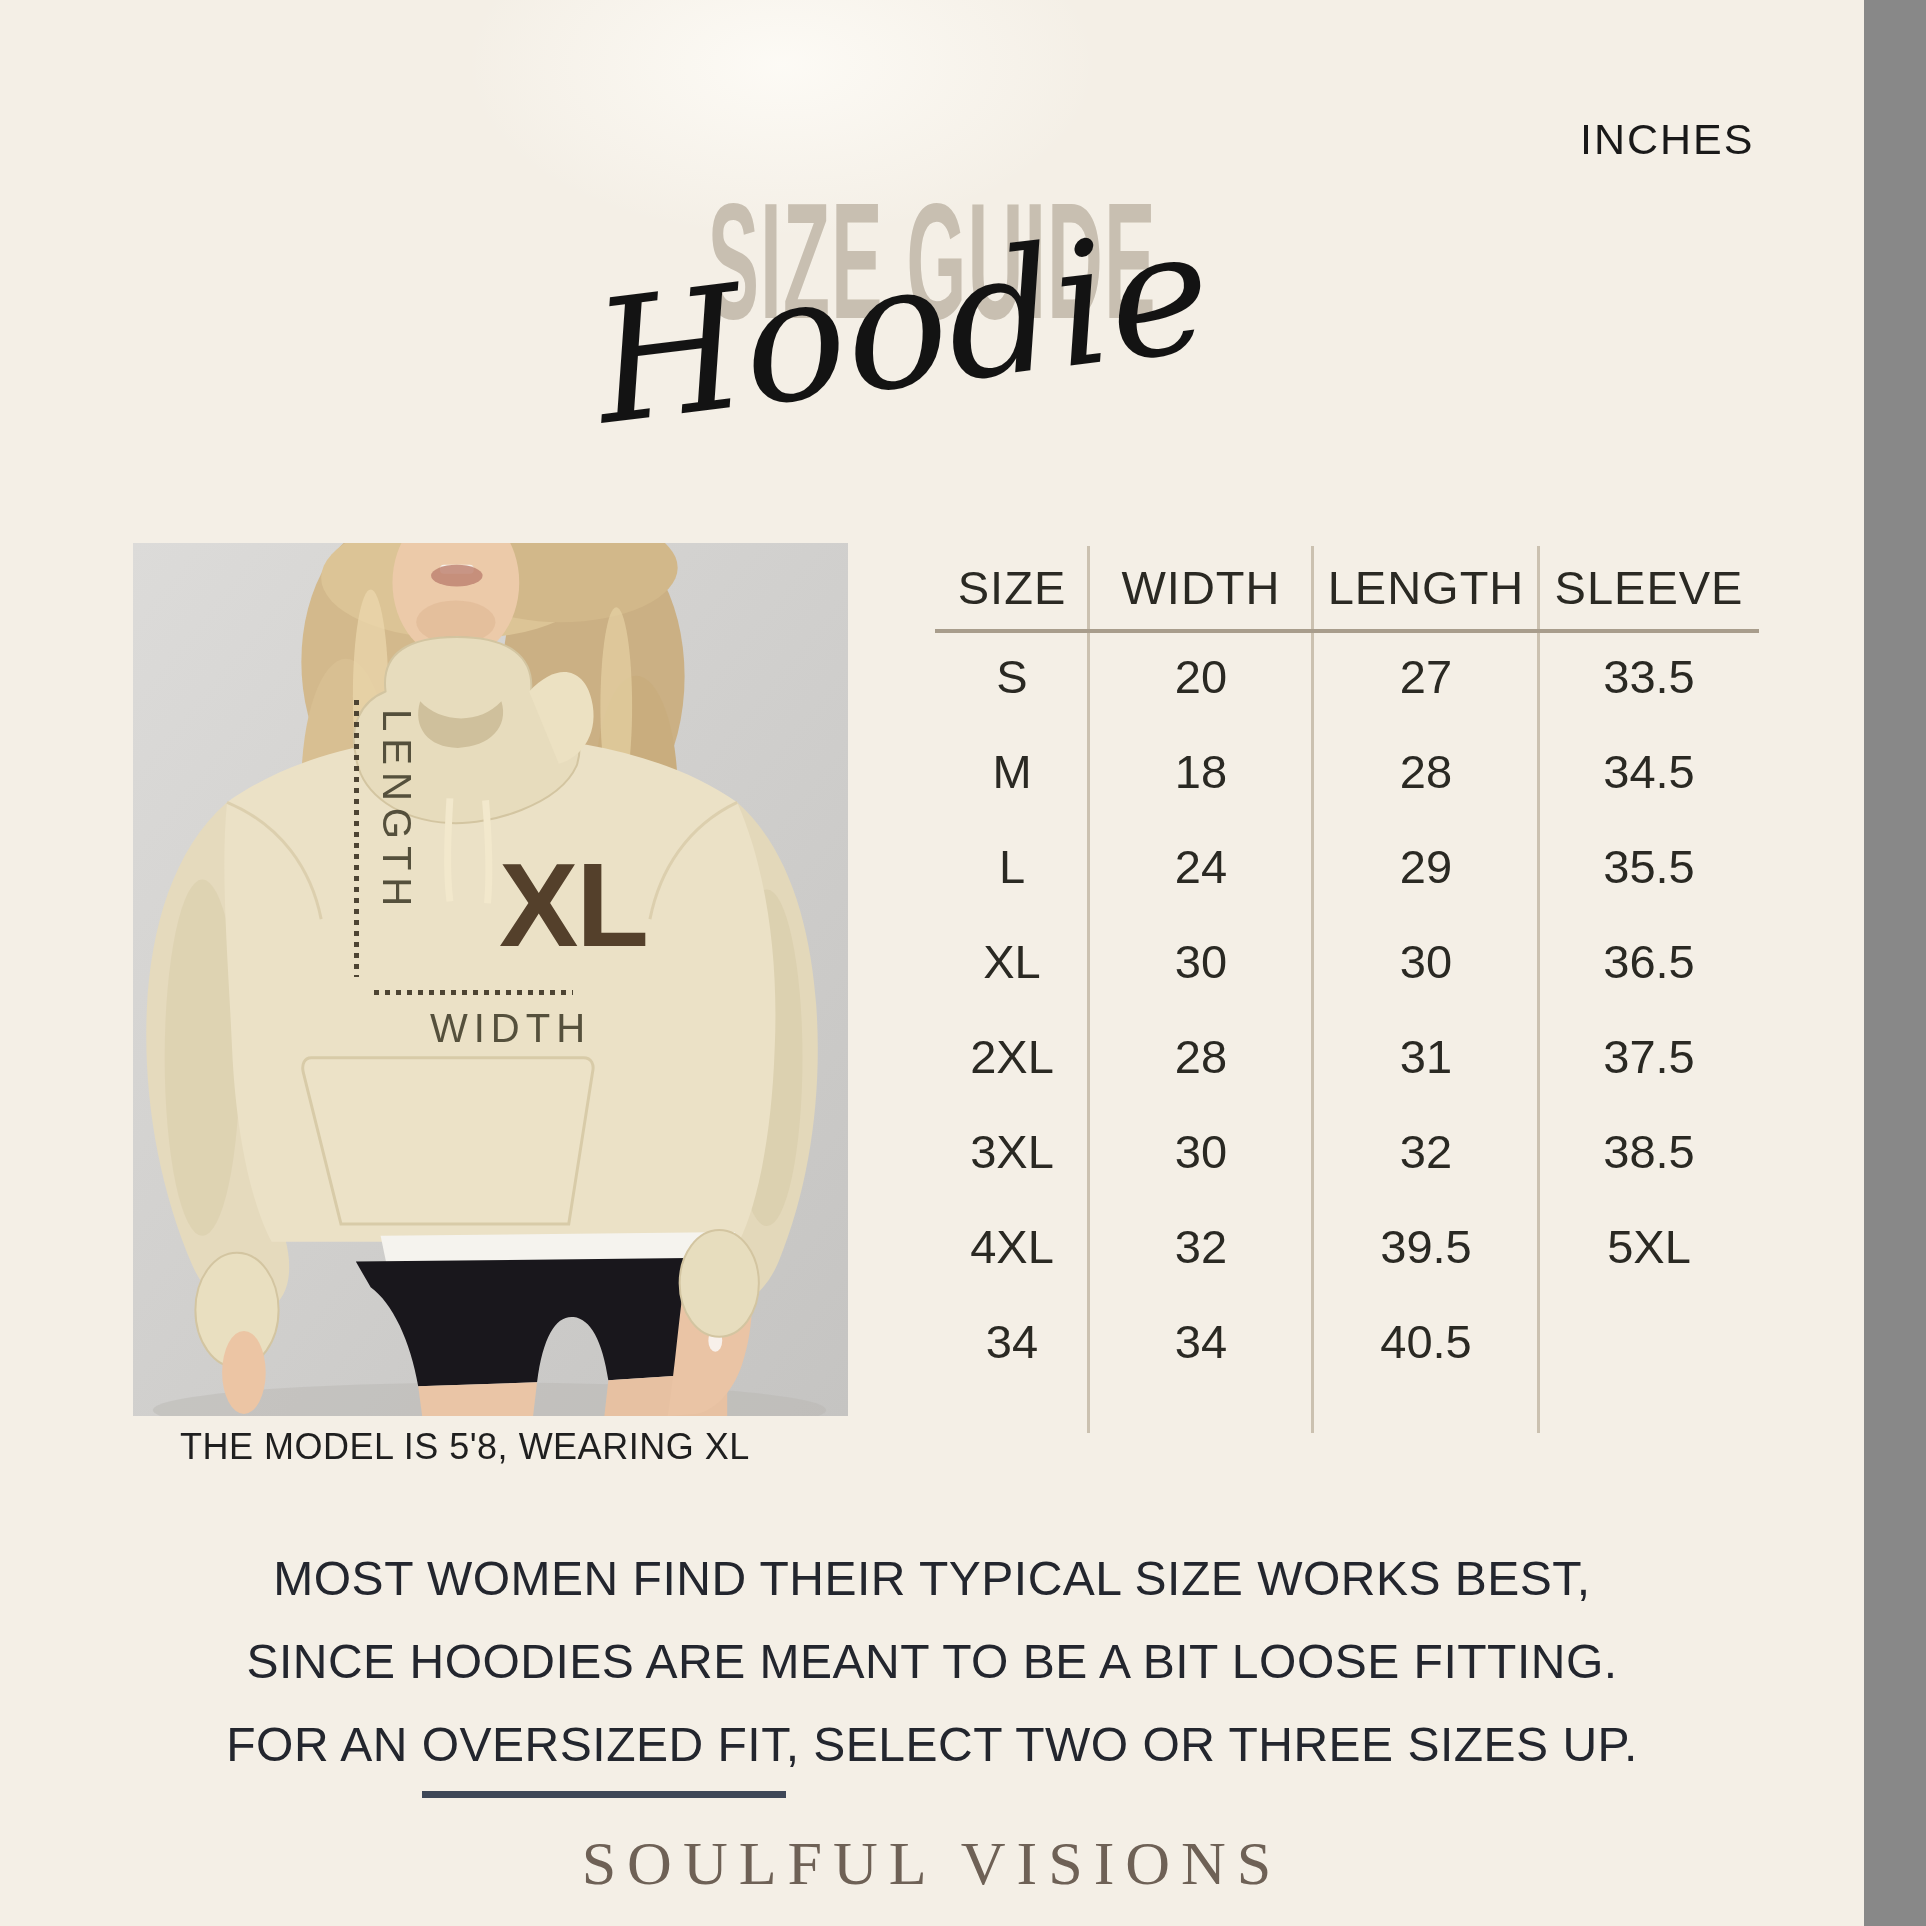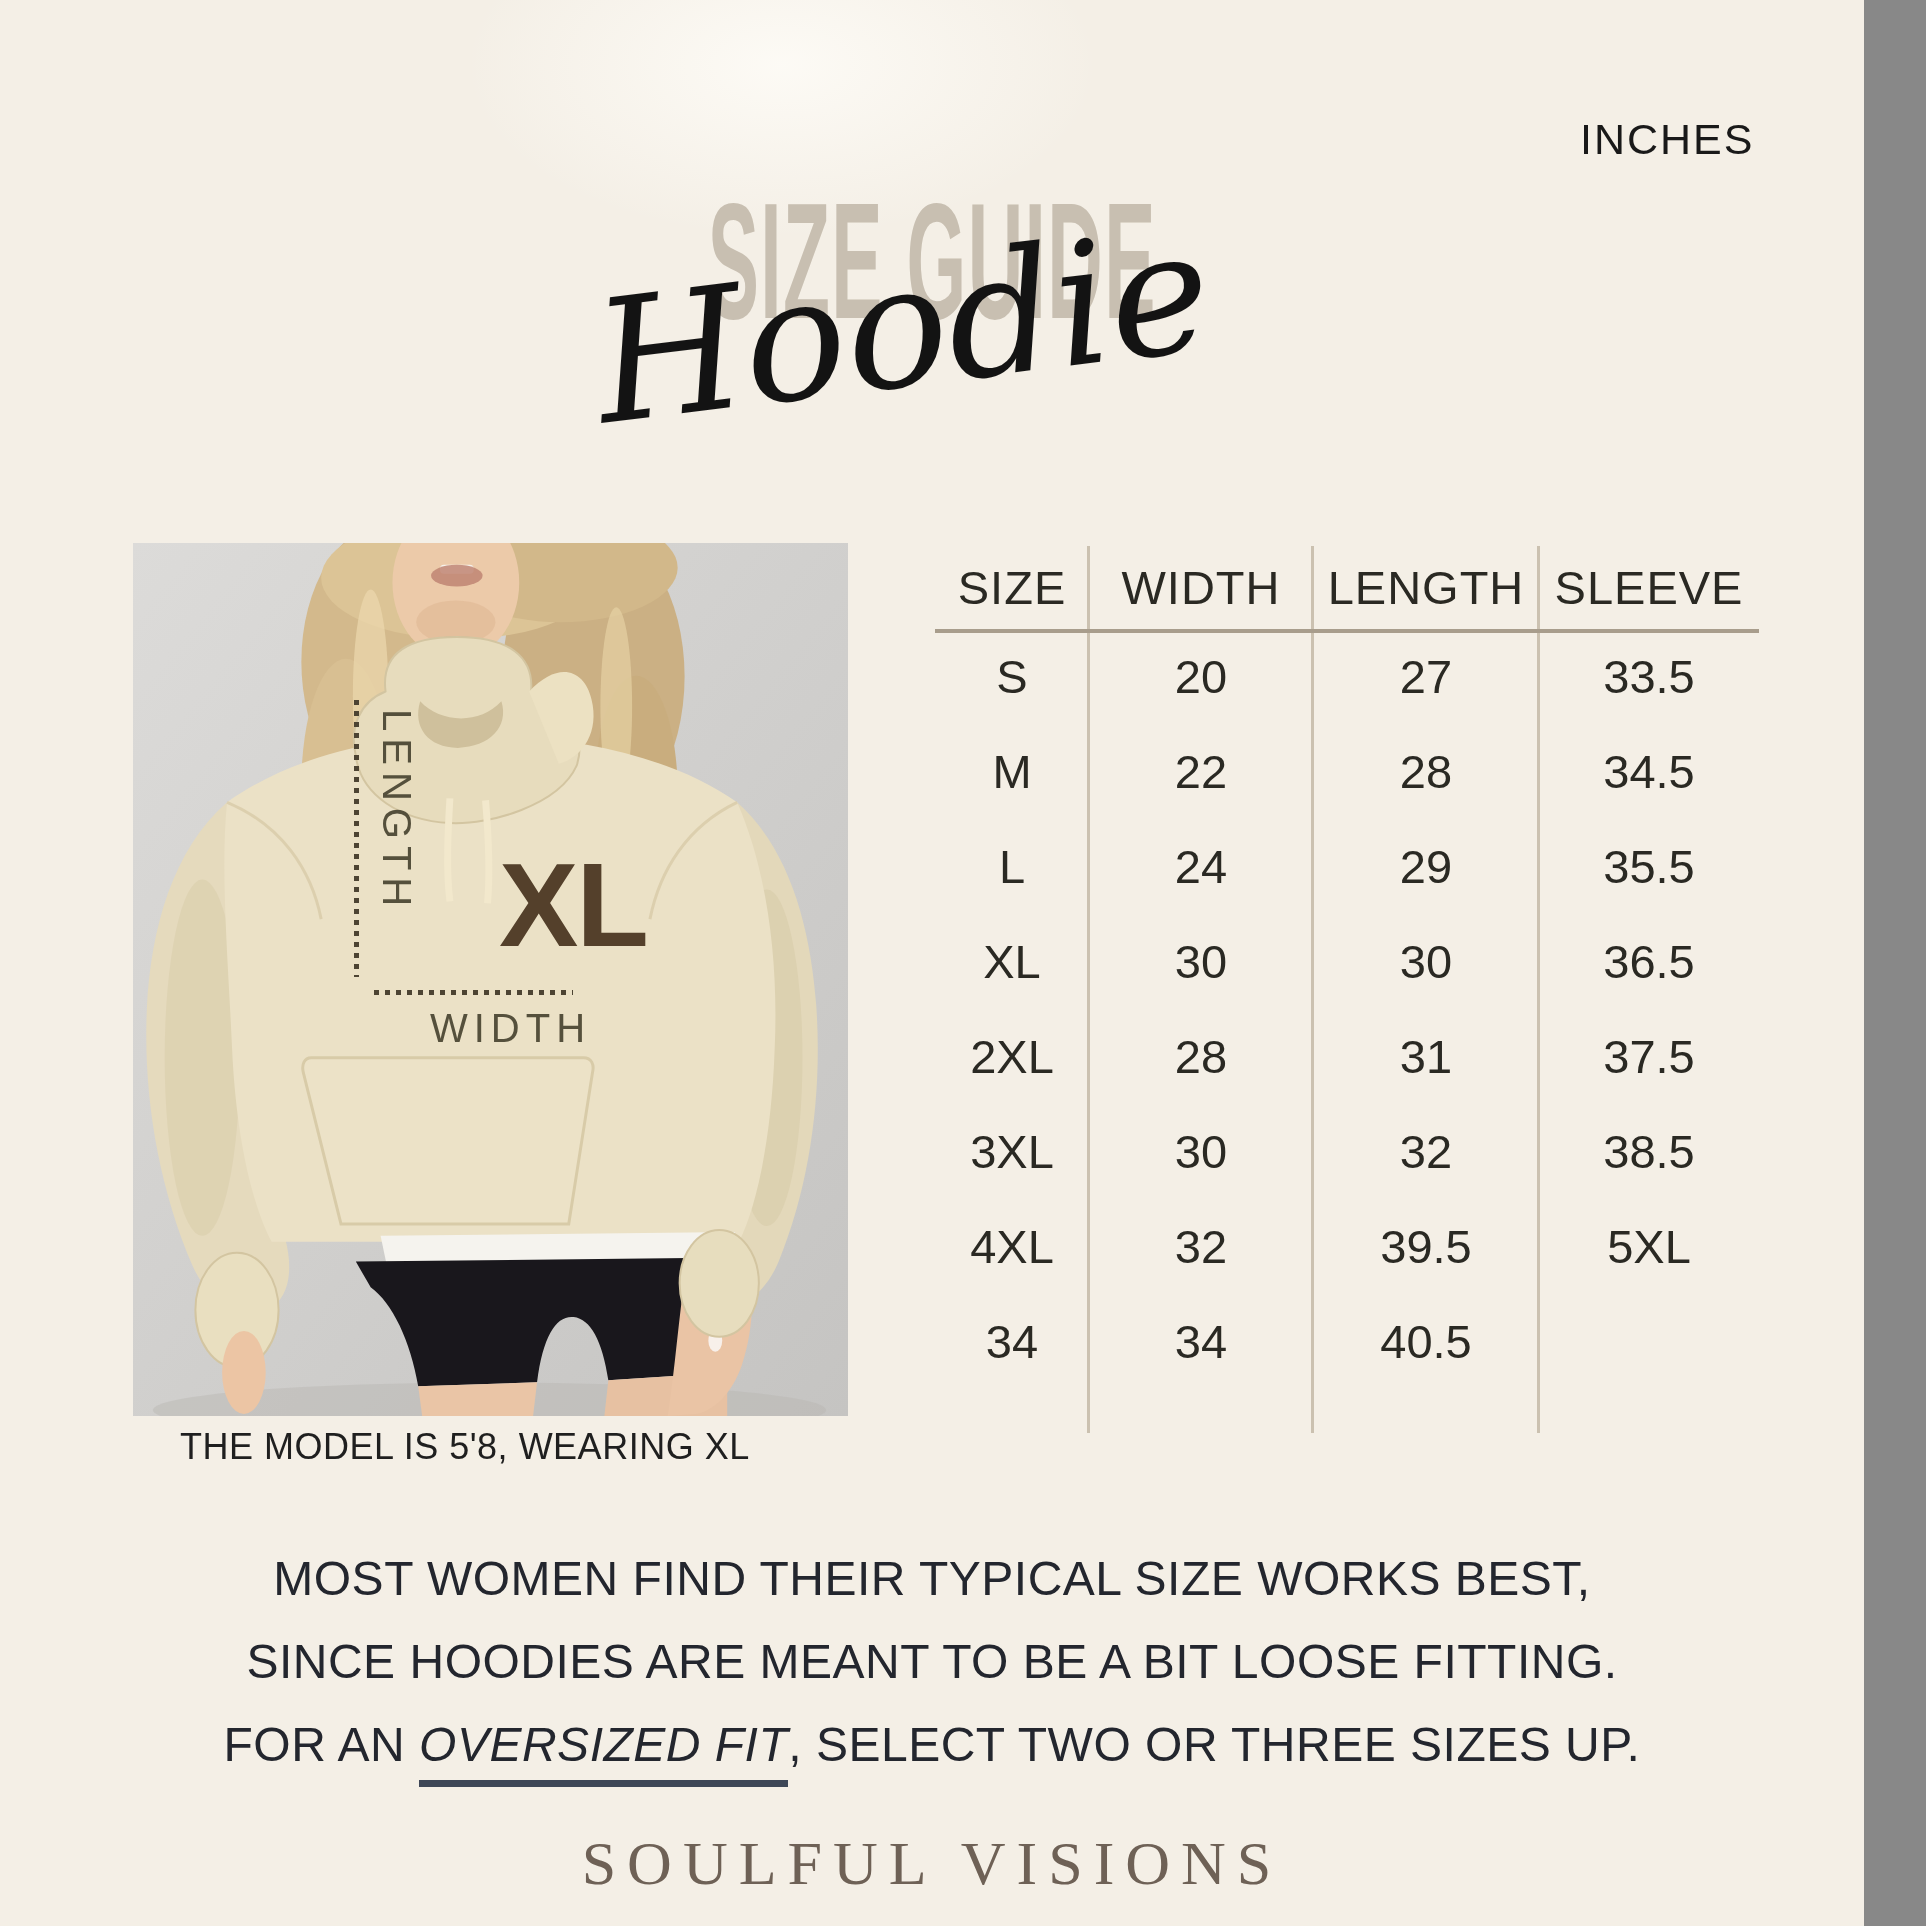--- a/index.html
+++ b/index.html
@@ -82,21 +82,21 @@
   .th{letter-spacing:1px;}
   .v-div{position:absolute; top:0; width:3px; height:887px; background:var(--table-line);}
   .v-div.d1{left:152px;} .v-div.d2{left:376px;} .v-div.d3{left:602px;}
   .h-rule{position:absolute; left:0; top:83px; width:824px; height:4px; background:var(--table-rule);}
   
   .fit-note{
     position:absolute; left:0; right:0; top:1537px; text-align:center;
     font-size:48px; line-height:83px; color:var(--ink); letter-spacing:0.5px;
   }
   .fit-note .u{
-    border-bottom:7px solid var(--underline); padding-bottom:9px;font-style:italic;
+    border-bottom:7px solid var(--underline); padding-bottom:20px;
   }
   .brand{
     position:absolute; left:0; right:0; top:1828px; text-align:center;
     font-family:"Liberation Serif", serif; font-size:62px;
     letter-spacing:11px; color:var(--brand);
   }
 </style>
 </head>
 <body>
 
@@ -188,21 +188,21 @@
         <div class="th">WIDTH</div>
         <div class="th">LENGTH</div>
         <div class="th">SLEEVE</div>
       </div>
     <div class="tbody">
         <div class="td">S</div>
         <div class="td">20</div>
         <div class="td">27</div>
         <div class="td">33.5</div>
         <div class="td">M</div>
-        <div class="td">22</div>
+        <div class="td">18</div>
         <div class="td">28</div>
         <div class="td">34.5</div>
         <div class="td">L</div>
         <div class="td">24</div>
         <div class="td">29</div>
         <div class="td">35.5</div>
         <div class="td">XL</div>
         <div class="td">30</div>
         <div class="td">30</div>
         <div class="td">36.5</div>

